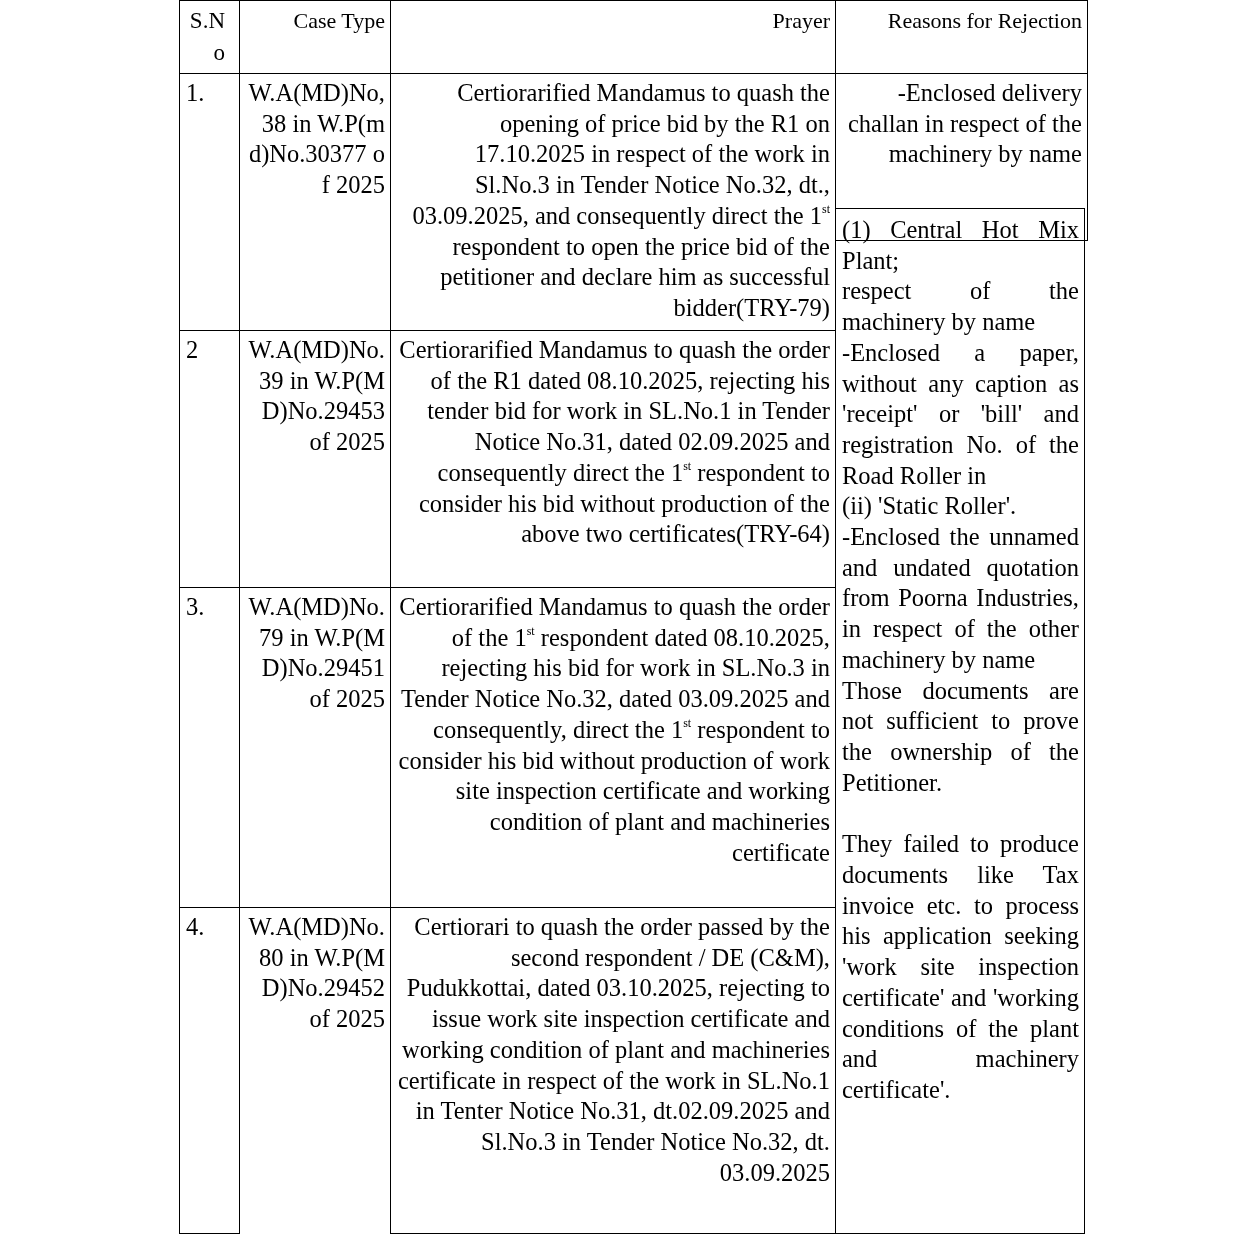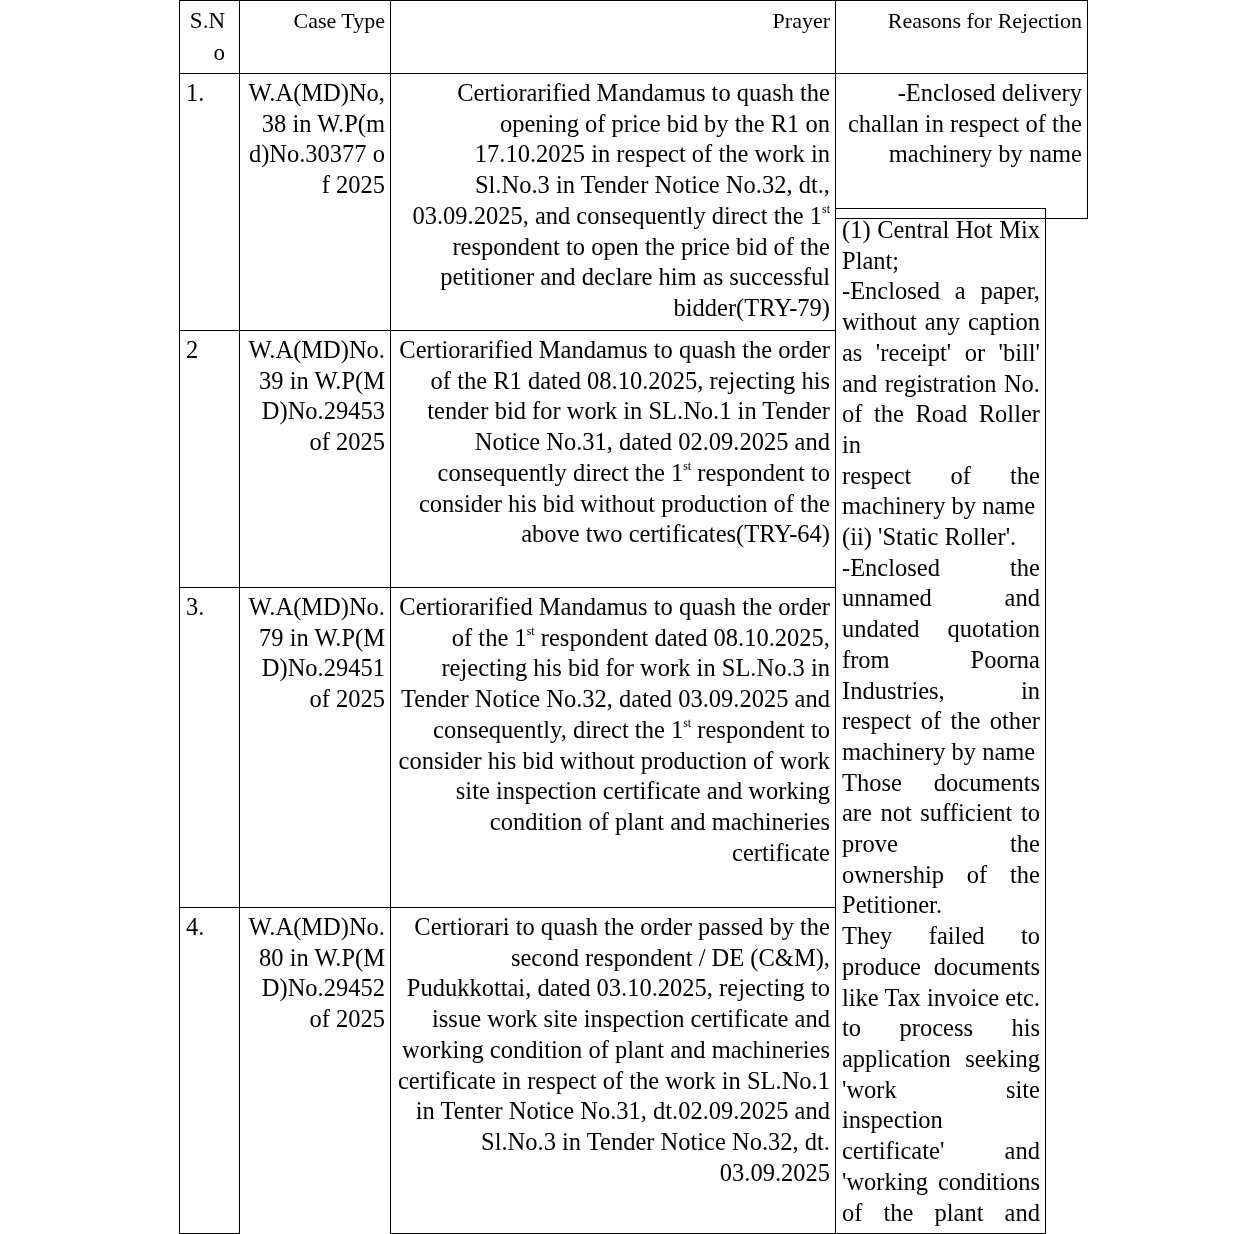--- a/index.html
+++ b/index.html
@@ -65,26 +65,26 @@
   <div class="cell txt pad" style="left:179px; top:907px; width:61px; height:327px; text-align:left;">
     <span>4.</span>
   </div>
   <div class="cell txt pad" style="left:239px; top:907px; width:152px; height:424px; word-break:break-all;">
     <span>W.A(MD)No.80 in W.P(MD)No.29452 of 2025</span>
   </div>
   <div class="cell txt pad" style="left:390px; top:907px; width:446px; height:327px;">
     <span>Certiorari to quash the order passed by the second respondent / DE (C&amp;M), Pudukkottai, dated 03.10.2025, rejecting to issue work site inspection certificate and working condition of plant and machineries certificate in respect of the work in SL.No.1 in Tenter Notice No.31, dt.02.09.2025 and Sl.No.3 in Tender Notice No.32, dt. 03.09.2025</span>
   </div>
 
-  <div class="cell txt pad" style="left:835px; top:73px; width:253px; height:146px; padding-left:6px;">
+  <div class="cell txt pad" style="left:835px; top:73px; width:253px; height:168px; padding-left:6px;">
     <span>-Enclosed delivery challan in respect of the machinery by name</span>
   </div>
-  <div class="cell txt pad" style="left:835px; top:208px; width:211px; height:1026px; padding-top:6px;">
+  <div class="cell txt pad" style="left:835px; top:208px; width:250px; height:1026px; padding-top:6px;">
     <span class="just-line"><span>(1) Central Hot Mix Plant;</span></span>
+    <span class="just-line" style="text-align-last:left;"><span>respect of the machinery by name</span></span>
     <span class="just-line" style="text-align-last:left;"><span>-Enclosed a paper, without any caption as 'receipt' or 'bill' and registration No. of the Road Roller in</span></span>
-    <span class="just-line" style="text-align-last:left;"><span>respect of the machinery by name</span></span>
     <span class="plain-line"><span>(ii) 'Static Roller'.</span></span>
     <span class="just-line" style="text-align-last:left;"><span>-Enclosed the unnamed and undated quotation from Poorna Industries, in respect of the other machinery by name</span></span>
     <span class="just-line" style="text-align-last:left;"><span>Those documents are not sufficient to prove the ownership of the Petitioner.</span></span>
-    <span class="just-line" style="text-align-last:left;"><span>They failed to produce documents like Tax invoice etc. to process his application seeking 'work site inspection certificate' and 'working conditions of the plant and machinery certificate'.</span></span>
+    <span class="just-line" style="margin-top:31px; text-align-last:left;"><span>They failed to produce documents like Tax invoice etc. to process his application seeking 'work site inspection certificate' and 'working conditions of the plant and machinery certificate'.</span></span>
   </div>
 
 </div>
 
 </body></html>

